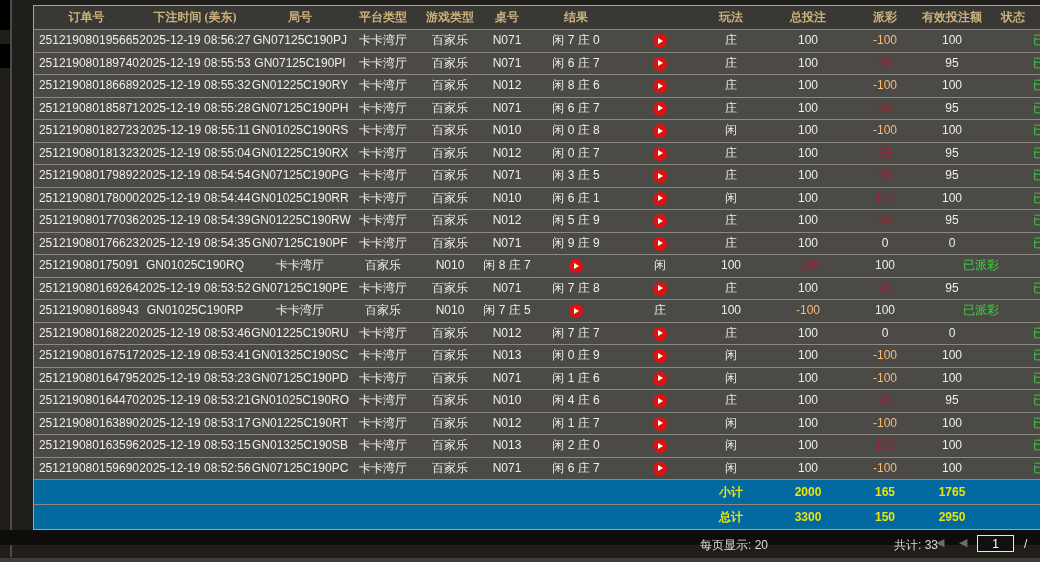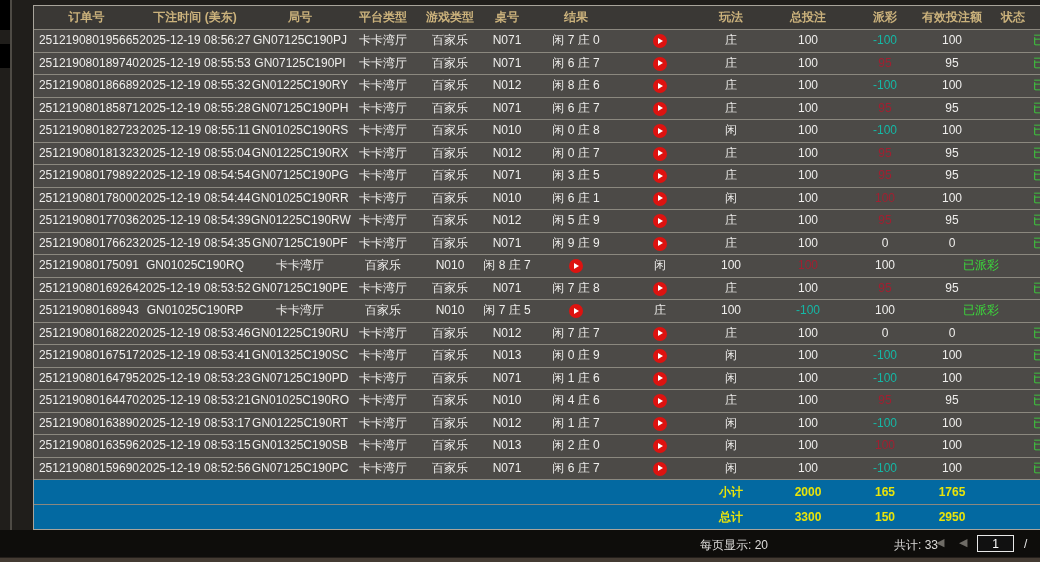--- a/index.html
+++ b/index.html
@@ -10,40 +10,40 @@
   
   .left-strip{position:absolute;left:0;top:0;width:33px;height:562px;background:#201e1b;}
   .left-strip .patch1{position:absolute;left:0;top:0;width:10px;height:30px;background:#000;}
   .left-strip .patch2{position:absolute;left:0;top:44px;width:10px;height:24px;background:#000;}
   .left-strip .vline{position:absolute;left:10px;top:0;width:2px;height:562px;background:#4e4b45;}
 
   
   .table-wrap{position:absolute;left:33px;top:5px;width:1007px;border:1px solid #a8a49b;border-right:none;background:#4c4a47;}
   .trow{display:grid;grid-template-columns:105px 112px 98px 68px 66px 48px 90px 78px 64px 90px 64px 70px 52px;align-items:center;}
   .thead{background:#3a3835;height:23px;}
-  .th{color:#cbb27c;font-size:12px;font-weight:bold;text-align:center;white-space:nowrap;overflow:visible;line-height:23px;}
+  .th{color:#cbb27c;font-size:12px;font-weight:bold;text-align:center;white-space:nowrap;overflow:visible;line-height:23px;font-family:Liberation Serif, serif;}
   .drow{height:22.5px;border-top:1px solid #8b887f;background:#4c4a47;}
   .td{color:#efeeec;font-size:12px;text-align:center;white-space:nowrap;overflow:visible;line-height:21px;}
   .td.left{text-align:right;padding-left:3px;}
-  .pc-green{color:#14b8a6;}
+  .pc-green{color:#fdba74;}
   .pc-red{color:#a02031;}
   .pc-white{color:#efeeec;}
   .td.status{color:#3bdc3b;margin-left:46px;}
 
   
   .playbtn{display:inline-block;width:14px;height:14px;border-radius:50%;background:#dd1310;position:relative;vertical-align:middle;cursor:pointer;}
   .playbtn .tri{position:absolute;left:5px;top:3.5px;width:0;height:0;border-left:5px solid #fff;border-top:3.5px solid transparent;border-bottom:3.5px solid transparent;}
 
   
   .srow{height:25px;border-top:1px solid #8b887f;background:#0369a1;}
   .ylabel,.yval{color:#e9e40a;font-size:12px;font-weight:bold;text-align:center;white-space:nowrap;}
   .spacer8{grid-column:span 8;}
 
   
-  .bottombar{position:absolute;left:0;top:530px;width:1040px;height:27px;background:#0e0d0b;color:#dddcda;font-size:12px;}
+  .bottombar{position:absolute;left:0;top:530px;width:1040px;height:15px;background:#0e0d0b;color:#dddcda;font-size:12px;}
   .perpage{position:absolute;left:700px;top:7px;white-space:nowrap;}
   .grandtotal{position:absolute;left:894px;top:7px;white-space:nowrap;}
   .pg-arrow{position:absolute;top:6px;color:#6f6c66;font-size:11px;cursor:pointer;}
   .pg-arrow.a1{left:936px;}
   .pg-arrow.a2{left:959px;}
   .pg-input{position:absolute;left:977px;top:5px;width:37px;height:17px;background:#111;border:1px solid #e8e8e8;color:#fff;font-size:12px;text-align:center;padding:0;}
   .pg-slash{position:absolute;left:1024px;top:7px;color:#e8e8e8;}
 
   
   .bottom-strip{position:absolute;left:0;top:557px;width:1040px;height:5px;background:#443b33;border-top:1px solid #241f1b;}

